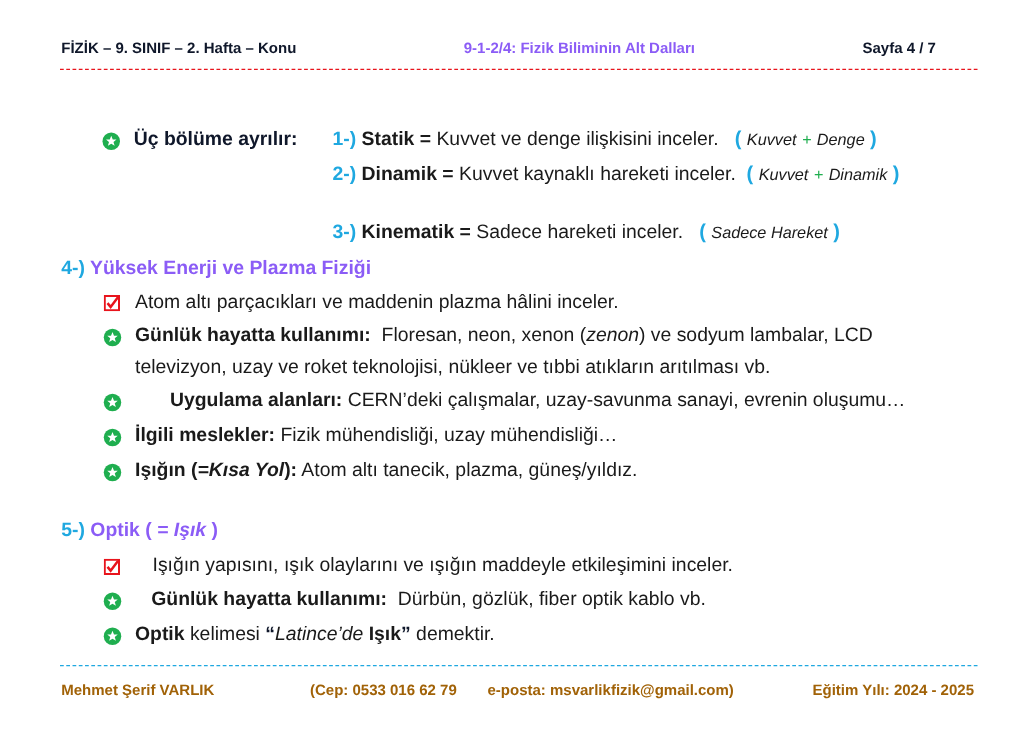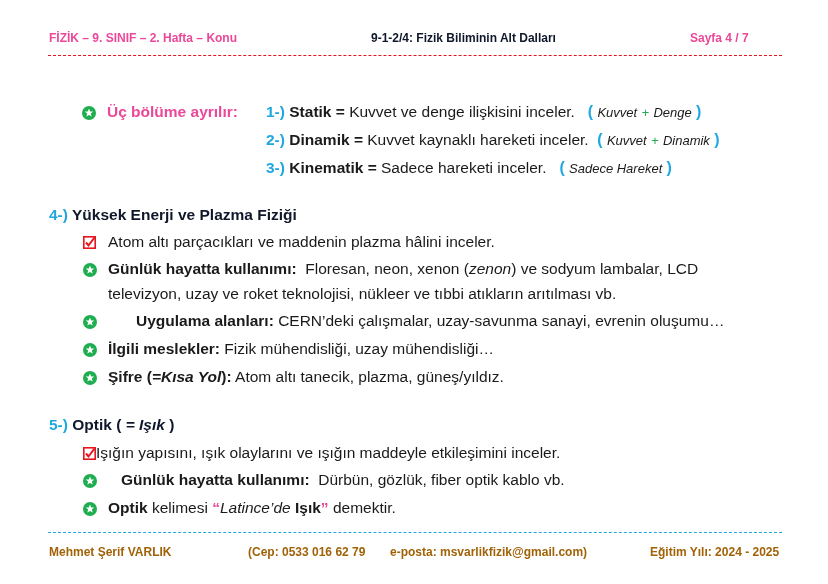--- a/index.html
+++ b/index.html
@@ -1,21 +1,21 @@
 <!DOCTYPE html>
 <html><head>
 <meta charset="utf-8">
 <style>
   html, body { margin: 0; padding: 0; background: #ffffff; }
   body { width: 828px; height: 584px; position: relative; overflow: hidden;
          font-family: "Liberation Sans", "DejaVu Sans", sans-serif; color: #1a1a1a; }
   .abs { position: absolute; white-space: nowrap; }
   .hdr { font-size: 12px; font-weight: bold; }
-  .green { color: #ec4899; }
-  .red { color: #0f172a; }
+  .green { color: #0f172a; }
+  .red { color: #8b5cf6; }
   .cyan { color: #1fa8e0; }
   .dash { position: absolute; left: 48px; width: 734px; height: 0; border-top: 1.5px dashed; }
   .dash.red-d { border-color: #e8141c; }
   .dash.cyan-d { border-color: #1fa8e0; }
   .t { font-size: 15.5px; }
   .b { font-weight: bold; }
   .it { font-style: italic; }
   .small-it { font-size: 13px; font-style: italic; }
   .paren { color: #1fa8e0; font-weight: bold; font-size: 16px; }
   .plus { color: #1fae4f; }
@@ -49,21 +49,21 @@
   <span class="small-it">Kuvvet</span> <span class="small-it plus">+</span> <span class="small-it">Denge</span>
   <span class="paren">)</span>
 </div>
 <div class="abs t" style="left:266px; top:131px;">
   <span class="b cyan">2-)</span>
   <span class="b">Dinamik</span><span class="b"> = </span><span>Kuvvet kaynaklı hareketi inceler.</span>
   &nbsp;<span class="paren">(</span>
   <span class="small-it">Kuvvet</span> <span class="small-it plus">+</span> <span class="small-it">Dinamik</span>
   <span class="paren">)</span>
 </div>
-<div class="abs t" style="left:266px; top:159px;">
+<div class="abs t" style="left:266px; top:177px;">
   <span class="b cyan">3-)</span>
   <span class="b">Kinematik</span><span class="b"> = </span><span>Sadece hareketi inceler.</span>
   &nbsp;&nbsp;<span class="paren">(</span>
   <span class="small-it">Sadece Hareket</span>
   <span class="paren">)</span>
 </div>
 
 <div class="abs sec-title" style="left:49px; top:206px;">
   <span class="cyan">4-)</span>
   <span class="red">Yüksek Enerji ve Plazma Fiziği</span>
@@ -104,35 +104,35 @@
 <div class="abs t" style="left:108px; top:340px;">
   <span class="b">İlgili meslekler:</span> <span>Fizik mühendisliği, uzay mühendisliği…</span>
 </div>
 
 <span class="star-icon" style="left:83px; top:371px;">
   <svg viewBox="0 0 14 14">
       <polygon points="7,2.6 8.2,5.5 11.2,5.6 8.8,7.6 9.7,10.6 7,8.9 4.3,10.6 5.2,7.6 2.8,5.6 5.8,5.5" fill="#fff"></polygon>
     </svg>
 </span>
 <div class="abs t" style="left:108px; top:368px;">
-  <span class="b">Şifre (</span><span class="b it">=Kısa Yol</span><span class="b">):</span> <span>Atom altı tanecik, plazma, güneş/yıldız.</span>
+  <span class="b">Işığın (</span><span class="b it">=Kısa Yol</span><span class="b">):</span> <span>Atom altı tanecik, plazma, güneş/yıldız.</span>
 </div>
 
 <div class="abs sec-title" style="left:49px; top:416px;">
   <span class="cyan">5-)</span>
   <span class="red"><span>Optik ( </span><span class="it">= </span><span class="it">Işık</span><span> )</span></span>
 </div>
 
 <span class="check-icon" style="left:83px; top:447px;">
   <svg viewBox="0 0 13 13">
       <rect x="0.8" y="0.8" width="11.4" height="11.4" fill="none" stroke="#e8141c" stroke-width="1.6"></rect>
       <polyline points="3,6.5 5.5,9.5 11.5,1.5" fill="none" stroke="#e8141c" stroke-width="2"></polyline>
     </svg>
 </span>
-<div class="abs t" style="left:96px; top:444px;">Işığın yapısını, ışık olaylarını ve ışığın maddeyle etkileşimini inceler.</div>
+<div class="abs t" style="left:122px; top:444px;">Işığın yapısını, ışık olaylarını ve ışığın maddeyle etkileşimini inceler.</div>
 
 <span class="star-icon" style="left:83px; top:474px;">
   <svg viewBox="0 0 14 14">
       <polygon points="7,2.6 8.2,5.5 11.2,5.6 8.8,7.6 9.7,10.6 7,8.9 4.3,10.6 5.2,7.6 2.8,5.6 5.8,5.5" fill="#fff"></polygon>
     </svg>
 </span>
 <div class="abs t" style="left:108px; top:471px;margin-left:13px;">
   <span class="b">Günlük hayatta kullanımı:</span>&nbsp; <span>Dürbün, gözlük, fiber optik kablo vb.</span>
 </div>
 

